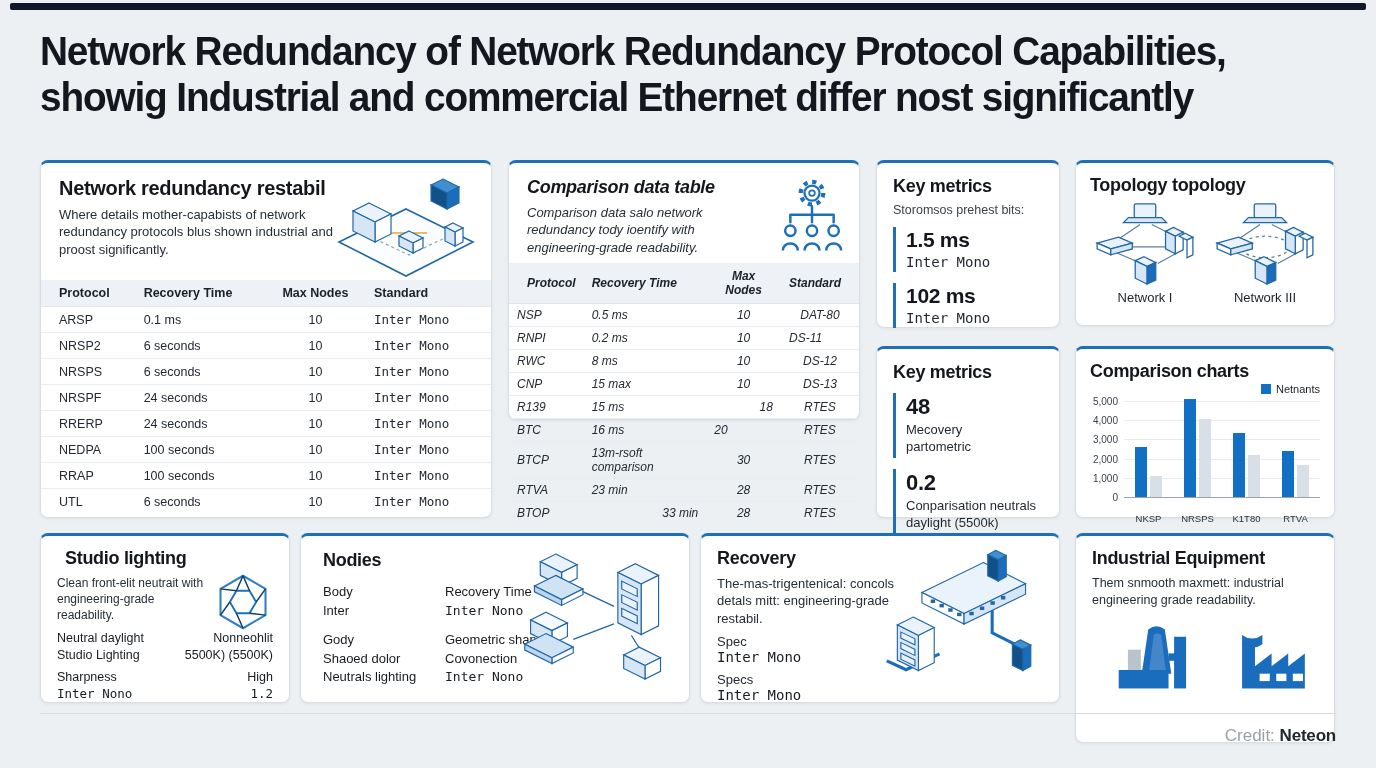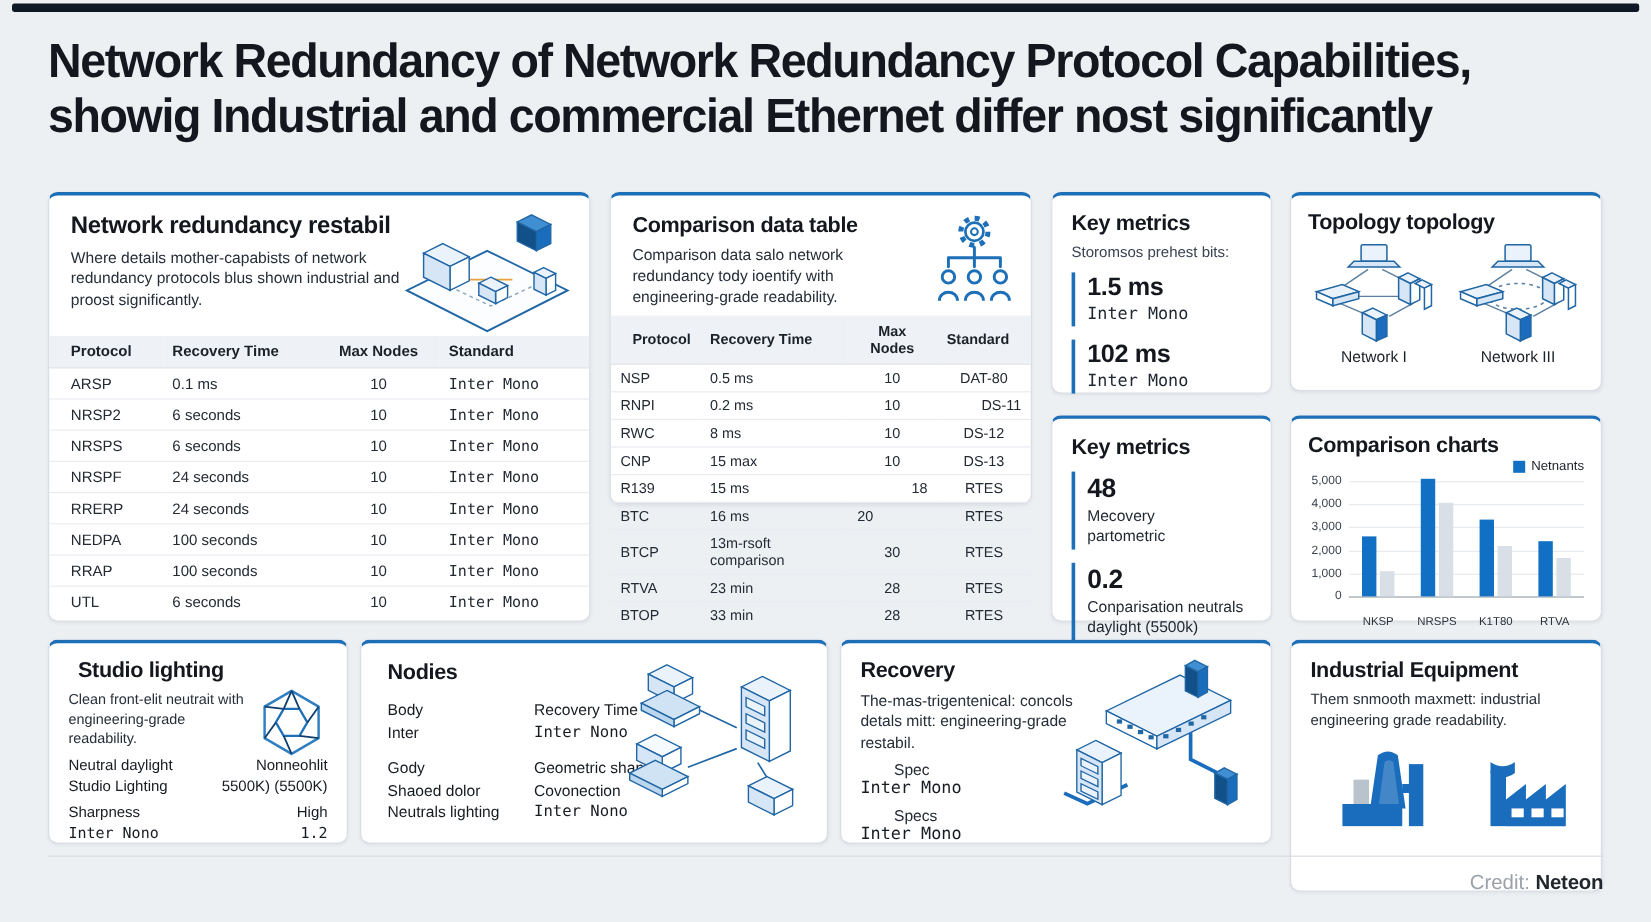--- a/index.html
+++ b/index.html
@@ -13,21 +13,21 @@
   .main-title{
     position:absolute;left:40px;top:28px;width:1300px;
     font-size:40px;font-weight:bold;letter-spacing:-1.2px;line-height:1.16;color:#14181e;
     transform:scaleX(.97);transform-origin:left top;margin:0;
   }
   .card{
     position:absolute;background:#fff;border:1px solid #d9dee4;border-top:3px solid #1d6fb8;
     border-radius:8px;box-shadow:0 1px 3px rgba(16,24,40,.07);box-sizing:border-box;
   }
   #card-protocol{left:40px;top:160px;width:452px;height:358px;}
-  #card-comparison{left:508px;top:160px;width:352px;height:260px;}
+  #card-comparison{left:508px;top:160px;width:352px;height:260px;font-style:italic;}
   #card-metrics1{left:876px;top:160px;width:184px;height:168px;}
   #card-topology{left:1075px;top:160px;width:260px;height:166px;}
   #card-metrics2{left:876px;top:346px;width:184px;height:172px;}
   #card-chart{left:1075px;top:346px;width:260px;height:172px;}
   #card-studio{left:40px;top:533px;width:250px;height:170px;}
   #card-nodies{left:300px;top:533px;width:390px;height:170px;}
   #card-recovery{left:700px;top:533px;width:360px;height:170px;}
   #card-industrial{left:1075px;top:533px;width:260px;height:210px;}
 
   .pad{padding:14px 18px 0;}
@@ -86,21 +86,21 @@
 
   
   .nodies-cols{display:grid;grid-template-columns:108px 1fr;column-gap:14px;font-size:13px;line-height:1.45;width:228px;margin-top:12px;}
   .nodies-col div{white-space:nowrap;}
   .nodies-gap{height:10px;}
   .nodies-art{position:absolute;right:12px;top:8px;}
 
   
   #card-recovery .card-desc{width:208px;}
   .rec-spec{margin-top:7px;}
-  .rec-spec .lbl{font-size:13px;color:#232a33;margin-left:28px;}
+  .rec-spec .lbl{font-size:13px;color:#232a33;}
   .rec-spec .val{font-size:14px;}
   .rec-art{position:absolute;right:8px;top:12px;}
 
   
   #card-industrial .card-desc{font-size:12.5px;}
   .factories{display:flex;gap:26px;margin-top:13px;padding-left:20px;}
 
   
   .footer-line{position:absolute;left:40px;right:40px;top:713px;height:1px;background:#d7dbe0;}
   .credit{position:absolute;right:40px;top:726px;font-size:17px;}
@@ -246,21 +246,21 @@
           <tr>
             <td style="text-align:left">NSP</td>
             <td style="text-align:left">0.5 ms</td>
             <td style="text-align:center">10</td>
             <td style="text-align:center">DAT-80</td>
           </tr>
           <tr>
             <td style="text-align:left">RNPI</td>
             <td style="text-align:left">0.2 ms</td>
             <td style="text-align:center">10</td>
-            <td style="text-align:right">DS-11</td>
+            <td style="text-align:left">DS-11</td>
           </tr>
           <tr>
             <td style="text-align:left">RWC</td>
             <td style="text-align:left">8 ms</td>
             <td style="text-align:center">10</td>
             <td style="text-align:center">DS-12</td>
           </tr>
           <tr>
             <td style="text-align:left">CNP</td>
             <td style="text-align:left">15 max</td>
@@ -286,21 +286,21 @@
             <td style="text-align:center">RTES</td>
           </tr>
           <tr>
             <td style="text-align:left">RTVA</td>
             <td style="text-align:left">23 min</td>
             <td style="text-align:center">28</td>
             <td style="text-align:center">RTES</td>
           </tr>
           <tr>
             <td style="text-align:left">BTOP</td>
-            <td style="text-align:left">33 min</td>
+            <td style="text-align:right">33 min</td>
             <td style="text-align:center">28</td>
             <td style="text-align:center">RTES</td>
           </tr>
         </tbody>
       </table>
   </div>
 </section>
 
 <section class="card" id="card-metrics1">
   <div style="padding:13px 16px 0">

